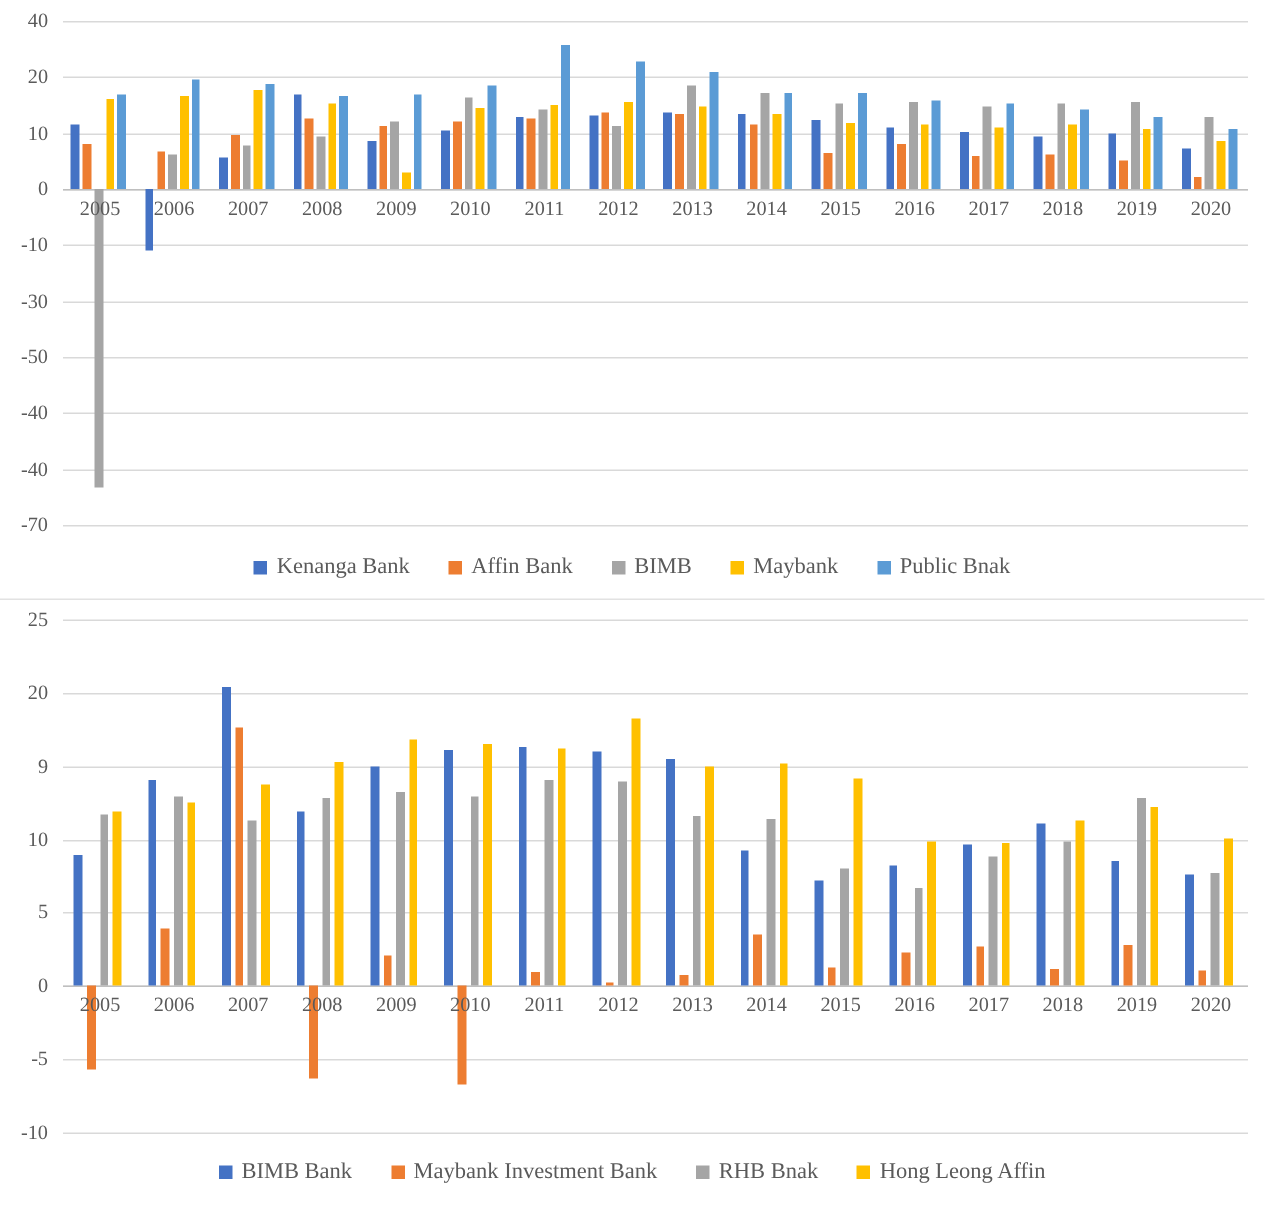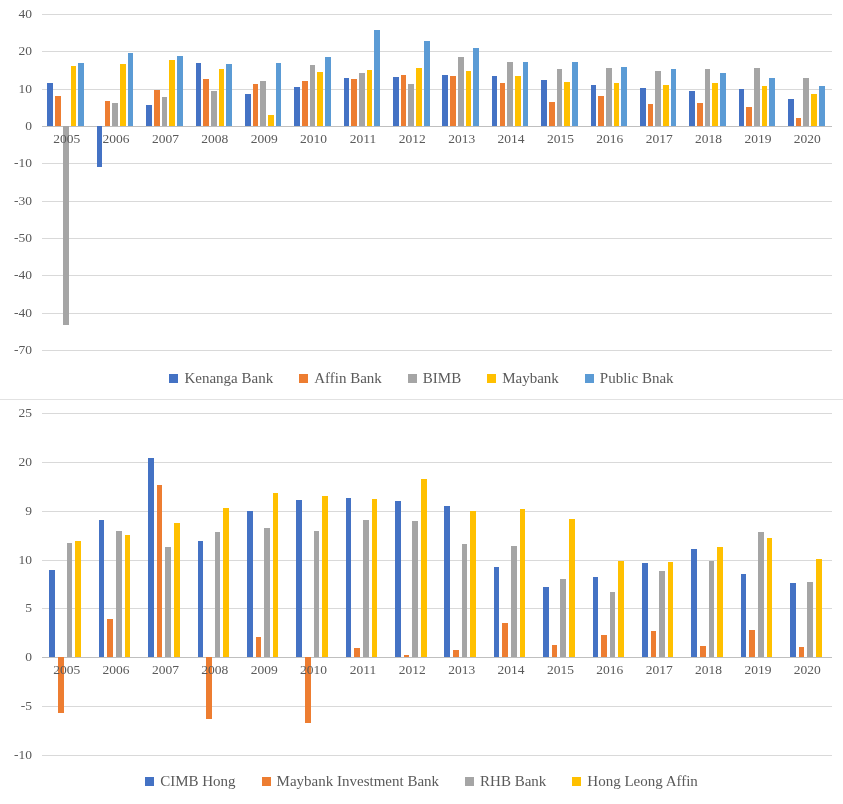--- a/index.html
+++ b/index.html
@@ -351,29 +351,29 @@
           <div class="bar" title="CIMB Bank 2020: 7.6" style="left: 748.031px; top: 170.023px; width: 5.64062px; height: 74.2629px; background: rgb(68, 114, 196);"></div>
           <div class="bar" title="Kenanga Investment Bank 2020: 1.1" style="left: 756.672px; top: 233.537px; width: 5.64062px; height: 10.7486px; background: rgb(237, 125, 49);"></div>
           <div class="bar" title="RHB Bank 2020: 7.7" style="left: 765.312px; top: 169.046px; width: 5.64062px; height: 75.24px; background: rgb(165, 165, 165);"></div>
           <div class="bar" title="Hong Leong Bnak 2020: 10.1" style="left: 773.953px; top: 145.594px; width: 5.64062px; height: 98.6914px; background: rgb(255, 192, 0);"></div>
           <div class="xtick" style="left: 740.625px; width: 49.375px; top: 250.286px;">2020</div>
         </div>
     </div>
     <div class="legend" id="legend-bottom" style="top: 374px;">
         <div class="legend-item">
           <span class="legend-swatch" style="background: rgb(68, 114, 196);"></span>
-          <span class="legend-label">CIMB Hong</span>
+          <span class="legend-label">BIMB Bank</span>
         </div>
         <div class="legend-item">
           <span class="legend-swatch" style="background: rgb(237, 125, 49);"></span>
           <span class="legend-label">Maybank Investment Bank</span>
         </div>
         <div class="legend-item">
           <span class="legend-swatch" style="background: rgb(165, 165, 165);"></span>
-          <span class="legend-label">RHB Bank</span>
+          <span class="legend-label">RHB Bnak</span>
         </div>
         <div class="legend-item">
           <span class="legend-swatch" style="background: rgb(255, 192, 0);"></span>
           <span class="legend-label">Hong Leong Affin</span>
         </div>
       </div>
   </div>
 
 </div>
 

